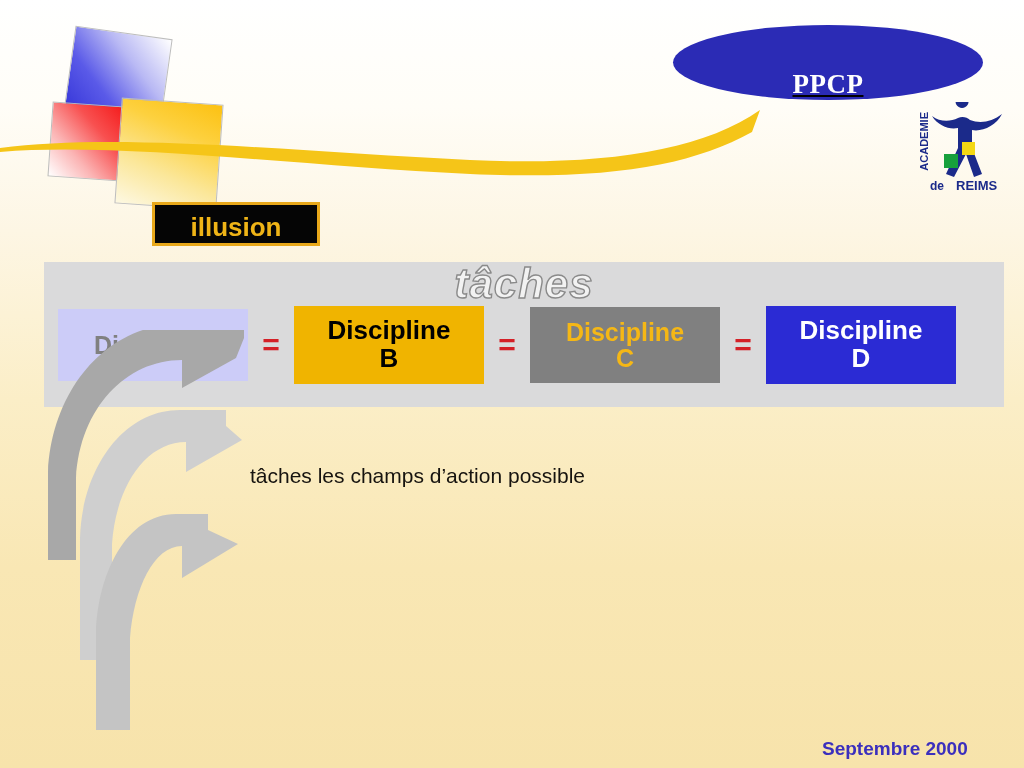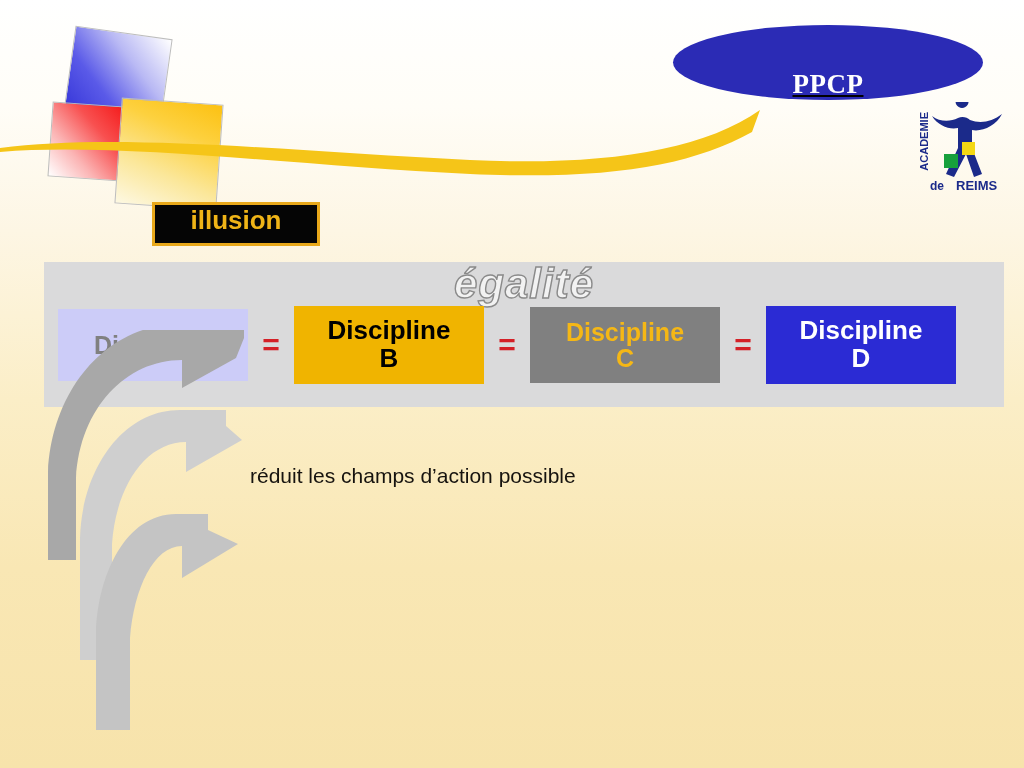--- a/index.html
+++ b/index.html
@@ -88,21 +88,21 @@
 
   
   #illusion-badge {
     position: absolute;
     left: 152px; top: 202px;
     width: 168px; height: 44px;
     background: #050505;
     border: 3px solid #e8a81a;
     box-sizing: border-box;
     display: flex;
-    align-items: flex-start;
+    align-items: flex-end;
     justify-content: center;
   }
   #illusion-label {
     color: #efb417;
     font-size: 26px;
     font-weight: bold;
   }
   #slide-title {
     position: absolute;
     left: 340px; top: 205px;
@@ -239,21 +239,21 @@
     <text x="18" y="88" font-family="Liberation Sans, sans-serif" font-size="12" font-weight="bold" fill="#1b2a8a">de</text>
     <text x="44" y="88" font-family="Liberation Sans, sans-serif" font-size="13" font-weight="bold" fill="#1b2a8a">REIMS</text>
   </svg>
 
   <div id="illusion-badge">
     <span id="illusion-label">illusion</span>
   </div>
 
 
   <div id="equality-band">
-    <div id="egalite-word">égalité</div>
+    <div id="egalite-word">tâches</div>
 
     <div id="discipline-row">
       <div class="discipline-box" id="box-a">
         <span class="disc-name">Discipline</span>
       </div>
       <div class="eq-sign">=</div>
       <div class="discipline-box" id="box-b">
         <span class="disc-name">Discipline</span>
         <span class="disc-letter">B</span>
       </div>
@@ -269,16 +269,17 @@
       </div>
     </div>
   </div>
 
   <svg id="arrows" viewBox="0 0 260 420">
     <path d="M 214 8 L 214 -6 L 150 -6 C 78 -6, 22 58, 18 142 L 18 230 L 46 230 L 46 148 C 50 78, 96 30, 152 30 L 152 58 L 206 28 Z" fill="#a8a8a8"></path>
     <path d="M 196 96 L 196 80 L 150 80 C 92 80, 52 140, 50 208 L 50 330 L 82 330 L 82 214 C 86 156, 116 112, 156 112 L 156 142 L 212 110 Z" fill="#cfcfcf"></path>
     <path d="M 178 200 L 178 184 L 146 184 C 96 184, 68 244, 66 302 L 66 400 L 100 400 L 100 308 C 104 258, 124 216, 152 216 L 152 248 L 208 214 Z" fill="#c4c4c4"></path>
   </svg>
 
-  <div class="bullet-line" id="bullet-1">réduit les champs d’action possible</div>
-
+  <div class="bullet-line" id="bullet-1">tâches les champs d’action possible</div>
+
+  <div id="footer-date">Septembre 2000</div>
 
 </div>
 
 </body></html>

